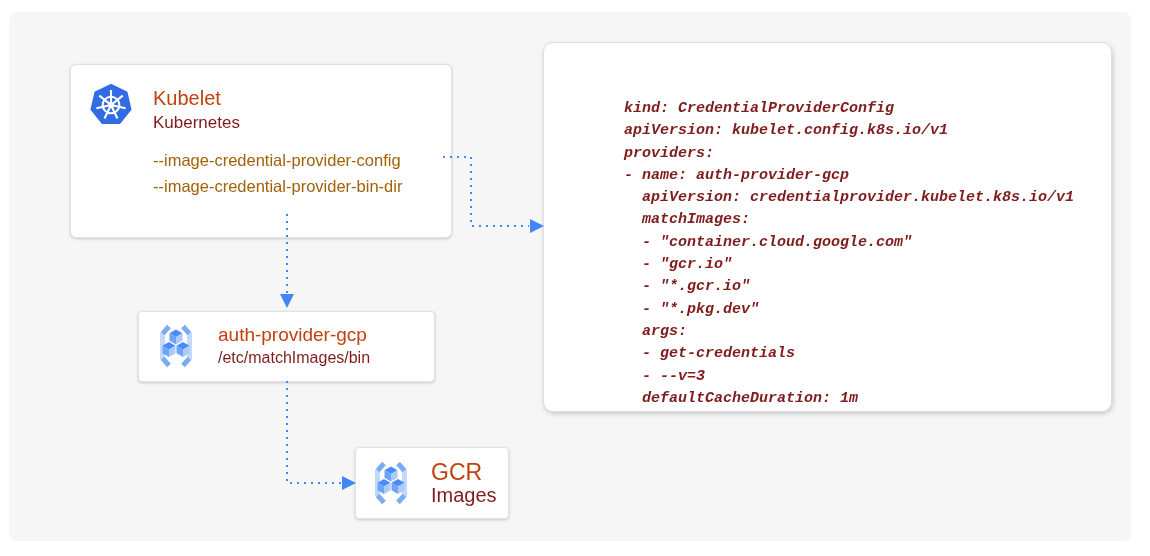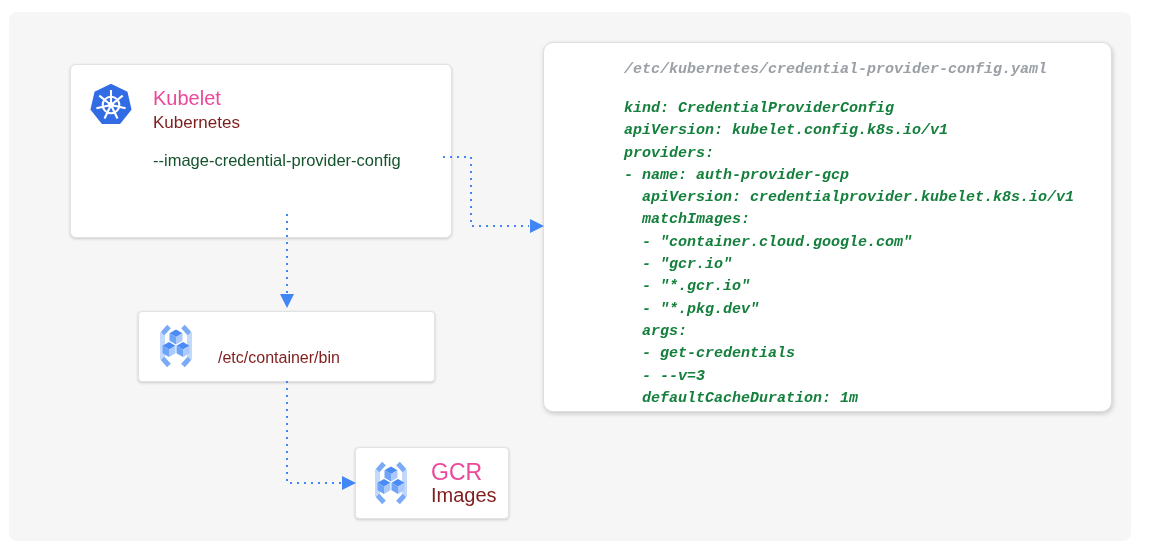--- a/index.html
+++ b/index.html
@@ -11,35 +11,35 @@
         box-shadow:0 1px 3px rgba(0,0,0,0.18);z-index:2;}
   #kubelet-card{left:70px;top:64px;width:380px;height:172px;border-radius:6px;}
   #auth-card{left:138px;top:311px;width:295px;height:69px;border-radius:4px;}
   #gcr-card{left:355px;top:447px;width:152px;height:70px;border-radius:4px;}
   #code-panel{left:543px;top:42px;width:567px;height:368px;border-radius:10px;
               border:1px solid #dedede;box-shadow:1px 2px 5px rgba(0,0,0,0.18);}
   .node-icon{position:absolute;}
   #kubelet-card .node-icon{left:18px;top:18px;}
   #auth-card .node-icon{left:13px;top:10px;}
   #gcr-card .node-icon{left:11px;top:11px;}
-  .node-title{position:absolute;color:#ec4899;font-size:20px;line-height:24px;}
+  .node-title{position:absolute;color:#c2410c;font-size:20px;line-height:24px;}
   .node-subtitle{position:absolute;color:#7f1d1d;font-size:17px;line-height:22px;}
   #kubelet-card .node-title{left:82px;top:21px;}
   #kubelet-card .node-subtitle{left:82px;top:47px;}
-  .flags{position:absolute;left:82px;top:82px;color:#14532d;font-size:16.5px;line-height:26px;}
+  .flags{position:absolute;left:82px;top:82px;color:#a16207;font-size:16.5px;line-height:26px;}
   #auth-card .node-title{left:79px;top:11px;font-size:19px;}
   #auth-card .node-subtitle{left:79px;top:35px;font-size:16px;}
   #gcr-card .node-title{left:75px;top:12px;font-size:23px;}
   #gcr-card .node-subtitle{left:75px;top:36px;font-size:20px;}
   .code-comment{position:absolute;left:80px;top:16px;
     font-family:"Liberation Mono",monospace;font-style:italic;font-weight:bold;
     font-size:15px;line-height:22px;color:#9aa0a6;white-space:pre;}
   .code-body{position:absolute;left:80px;top:55px;margin:0;
     font-family:"Liberation Mono",monospace;font-style:italic;font-weight:bold;
-    font-size:15px;line-height:22.3px;color:#15803d;white-space:pre;}
+    font-size:15px;line-height:22.3px;color:#7f1d1d;white-space:pre;}
   #edge-layer{position:absolute;left:0;top:0;width:1150px;height:556px;
               z-index:5;pointer-events:none;}
 </style>
 </head>
 <body>
 
 <div id="stage">
 
   <div class="outer-panel"></div>
 
@@ -57,20 +57,21 @@
           <line x1="22" y1="22" x2="7.4" y2="25.3"></line>
           <line x1="22" y1="22" x2="10.3" y2="12.6"></line>
         </g>
         <circle cx="22" cy="22" r="3" fill="#ffffff"></circle>
       </svg>
     </span>
     <div class="node-title">Kubelet</div>
     <div class="node-subtitle">Kubernetes</div>
     <div class="flags">
       <div>--image-credential-provider-config</div>
+      <div>--image-credential-provider-bin-dir</div>
     </div>
   </div>
 
   <div class="card" id="auth-card">
     <span class="node-icon">
       <svg width="48" height="48" viewBox="0 0 48 48">
         <g fill="none" stroke-linecap="butt">
           <path d="M10.5 10.5 V37.5" stroke="#c3d9fb" stroke-width="5"></path>
           <path d="M17 4.5 L10.6 11.6" stroke="#7baaf7" stroke-width="5"></path>
           <path d="M10.6 36.4 L17 43.5" stroke="#7baaf7" stroke-width="5"></path>
@@ -84,21 +85,22 @@
           <polygon points="24,15 30.5,11.25 30.5,18.75 24,22.5" fill="#abc9fb"></polygon>
           <polygon points="17,20 23.5,23.75 17,27.5 10.5,23.75" fill="#4b8bf5"></polygon>
           <polygon points="10.5,23.75 17,27.5 17,35 10.5,31.25" fill="#6da3f8"></polygon>
           <polygon points="17,27.5 23.5,23.75 23.5,31.25 17,35" fill="#abc9fb"></polygon>
           <polygon points="31,20 37.5,23.75 31,27.5 24.5,23.75" fill="#4b8bf5"></polygon>
           <polygon points="24.5,23.75 31,27.5 31,35 24.5,31.25" fill="#6da3f8"></polygon>
           <polygon points="31,27.5 37.5,23.75 37.5,31.25 31,35" fill="#abc9fb"></polygon>
         </g>
       </svg>
     </span>
-    <div class="node-subtitle">/etc/container/bin</div>
+    <div class="node-title">auth-provider-gcp</div>
+    <div class="node-subtitle">/etc/matchImages/bin</div>
   </div>
 
   <div class="card" id="gcr-card">
     <span class="node-icon">
       <svg width="48" height="48" viewBox="0 0 48 48">
         <g fill="none" stroke-linecap="butt">
           <path d="M10.5 10.5 V37.5" stroke="#c3d9fb" stroke-width="5"></path>
           <path d="M17 4.5 L10.6 11.6" stroke="#7baaf7" stroke-width="5"></path>
           <path d="M10.6 36.4 L17 43.5" stroke="#7baaf7" stroke-width="5"></path>
           <path d="M37.5 10.5 V37.5" stroke="#c3d9fb" stroke-width="5"></path>
@@ -116,21 +118,20 @@
           <polygon points="24.5,23.75 31,27.5 31,35 24.5,31.25" fill="#6da3f8"></polygon>
           <polygon points="31,27.5 37.5,23.75 37.5,31.25 31,35" fill="#abc9fb"></polygon>
         </g>
       </svg>
     </span>
     <div class="node-title">GCR</div>
     <div class="node-subtitle">Images</div>
   </div>
 
   <div class="card" id="code-panel">
-    <div class="code-comment">/etc/kubernetes/credential-provider-config.yaml</div>
     <pre class="code-body">kind: CredentialProviderConfig
 apiVersion: kubelet.config.k8s.io/v1
 providers:
 - name: auth-provider-gcp
   apiVersion: credentialprovider.kubelet.k8s.io/v1
   matchImages:
   - "container.cloud.google.com"
   - "gcr.io"
   - "*.gcr.io"
   - "*.pkg.dev"

